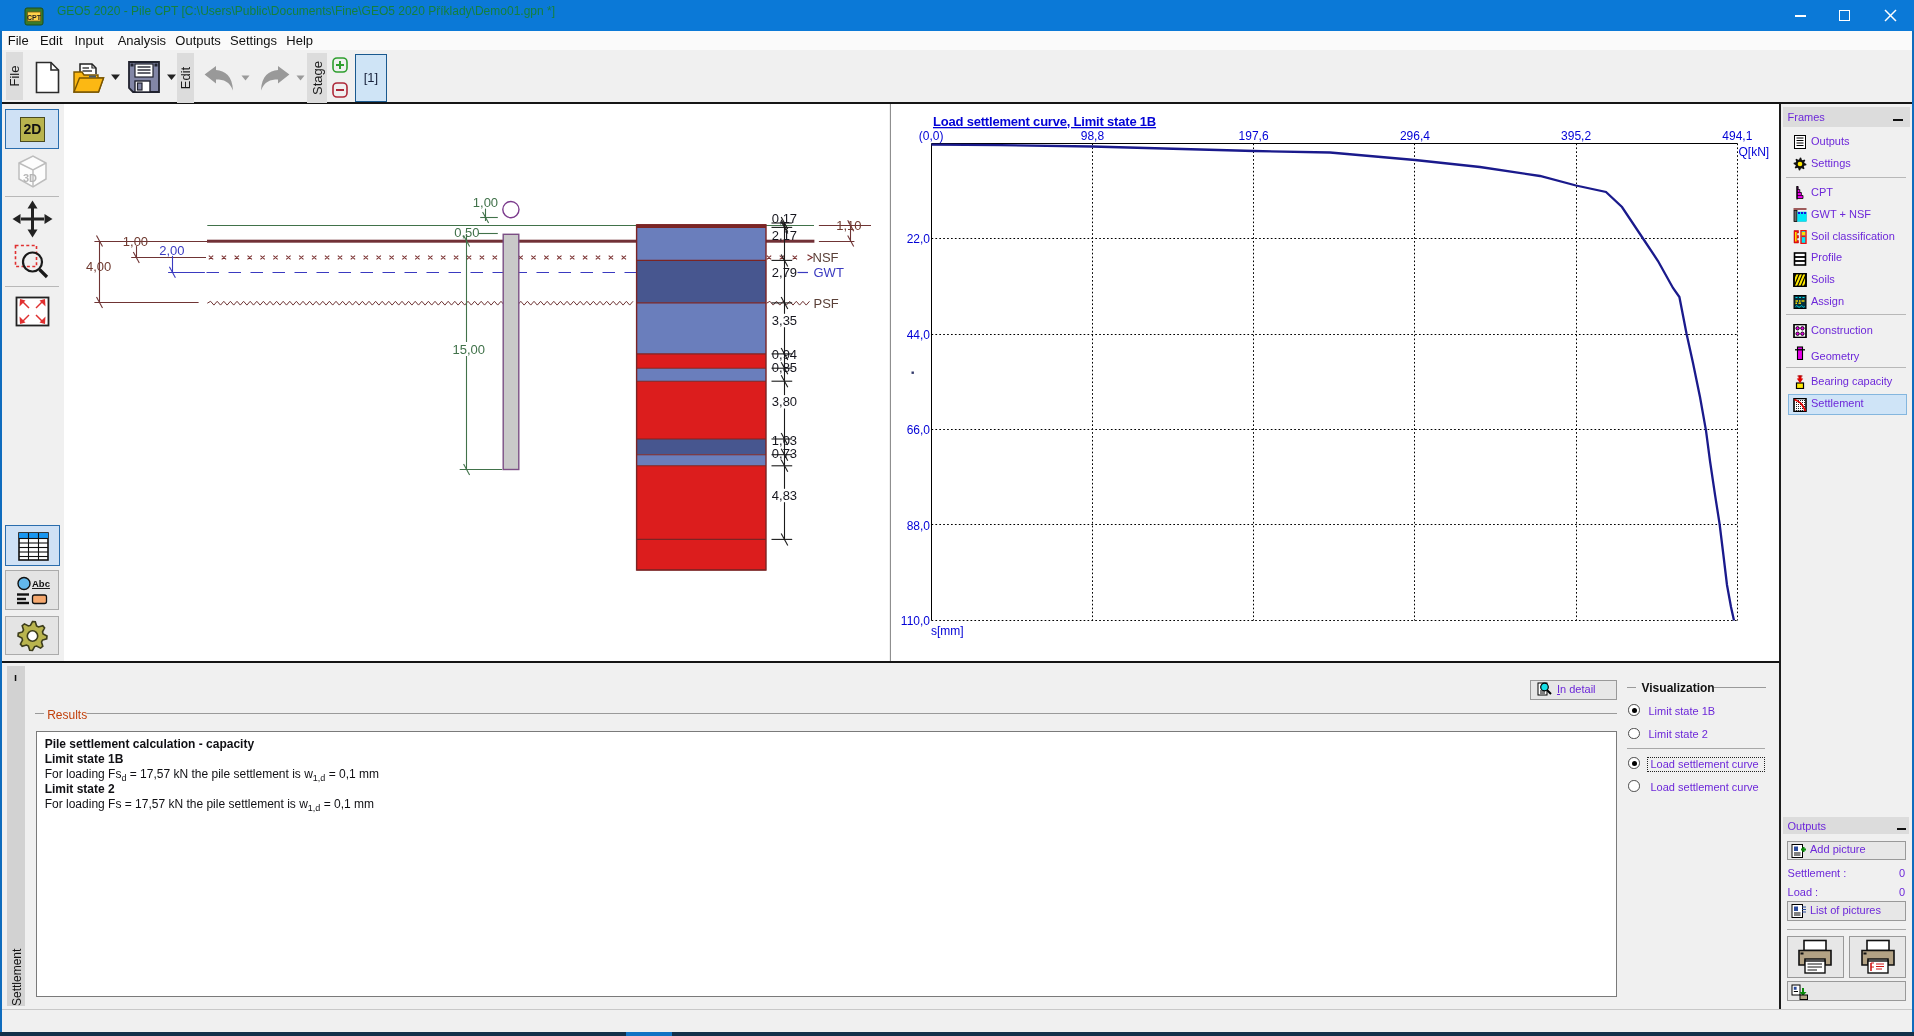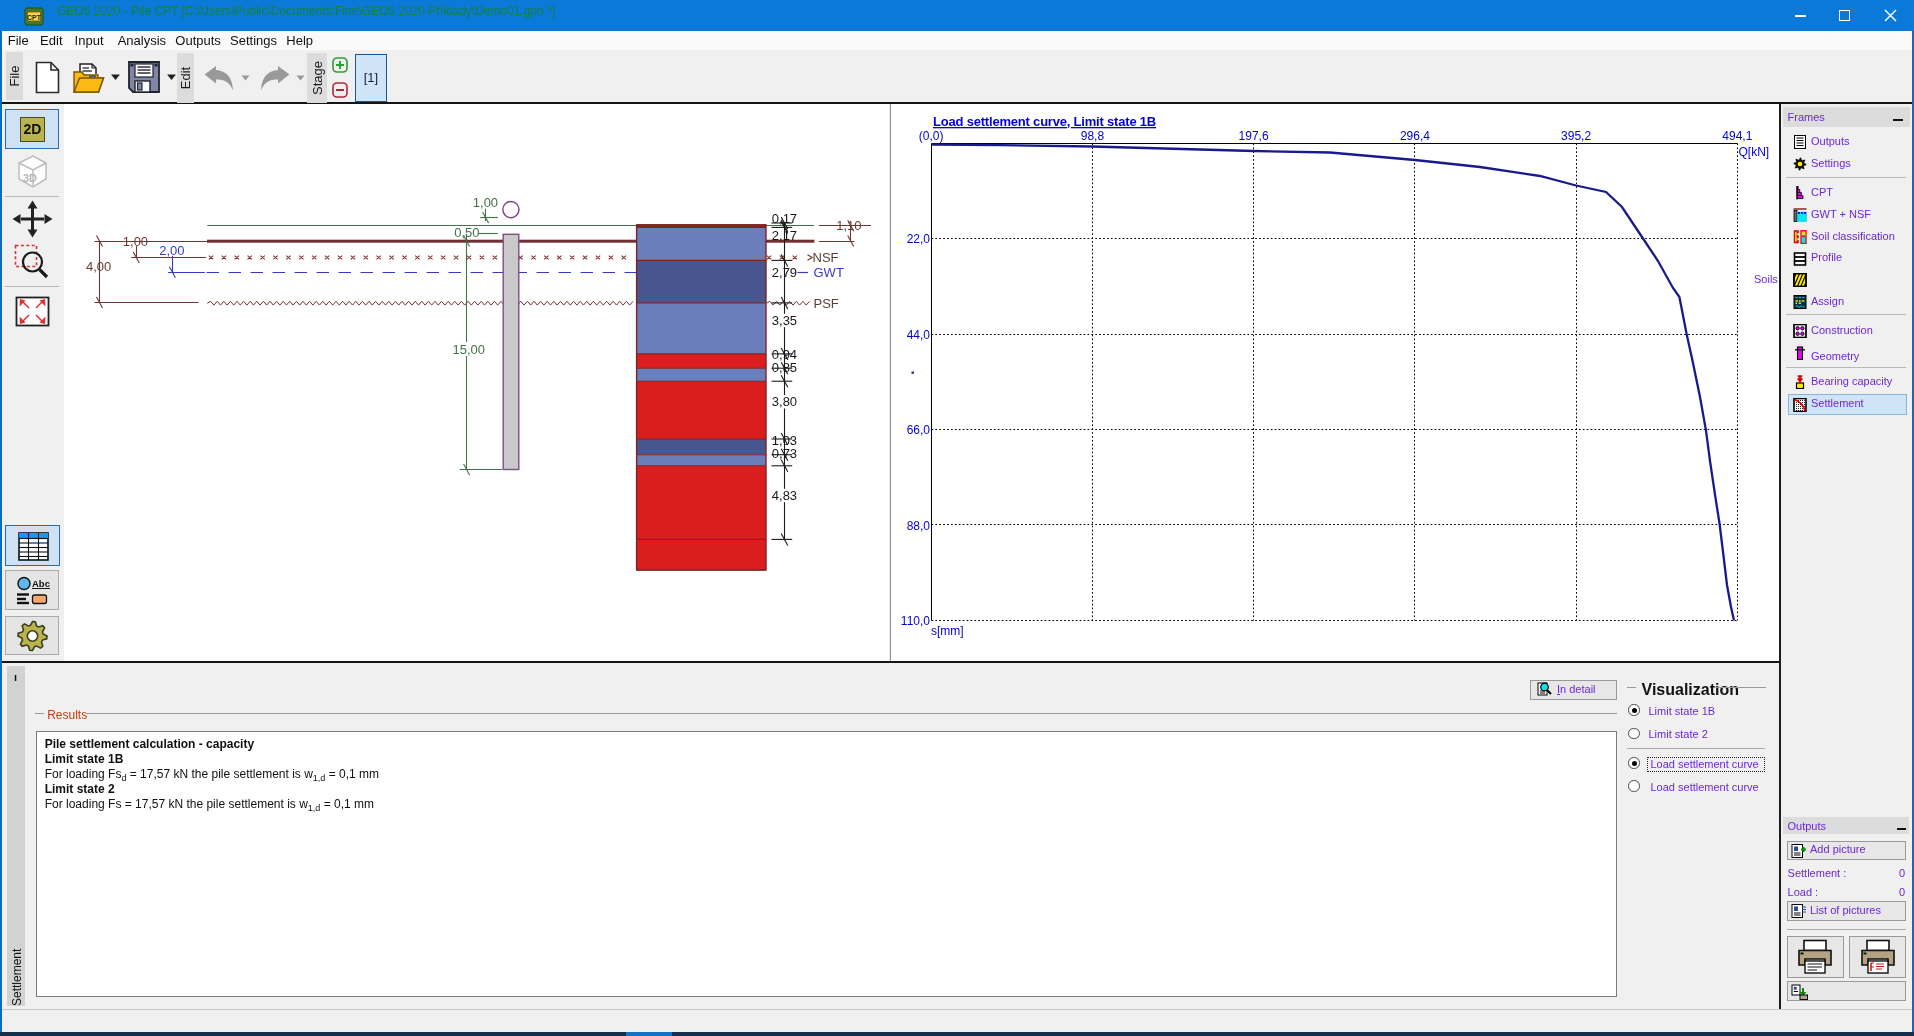--- a/index.html
+++ b/index.html
@@ -362,21 +362,21 @@
     <line x1="-5.8" y1="13.5" x2="-0.2999999999999998" y2="0.5" stroke="#000" stroke-width="1.1"></line>
     <line x1="-2.4" y1="13.5" x2="3.1" y2="0.5" stroke="#000" stroke-width="1.1"></line>
     <line x1="1.0" y1="13.5" x2="6.5" y2="0.5" stroke="#000" stroke-width="1.1"></line>
     <line x1="4.4" y1="13.5" x2="9.9" y2="0.5" stroke="#000" stroke-width="1.1"></line>
     <line x1="7.8" y1="13.5" x2="13.3" y2="0.5" stroke="#000" stroke-width="1.1"></line>
     <line x1="11.2" y1="13.5" x2="16.7" y2="0.5" stroke="#000" stroke-width="1.1"></line>
     <line x1="14.6" y1="13.5" x2="20.1" y2="0.5" stroke="#000" stroke-width="1.1"></line>
     <line x1="18.0" y1="13.5" x2="23.5" y2="0.5" stroke="#000" stroke-width="1.1"></line>
     <rect x="1" y="0.5" width="12" height="13" fill="none" stroke="#000" stroke-width="1.5"></rect>
   </svg>
-<div class="ftxt" style="left:1754px;top:273.1px">Soils</div>
+<div class="ftxt" style="left:1811px;top:273.1px">Soils</div>
 <svg style="position:absolute;left:1792.5px;top:295.1px" width="14" height="14" viewBox="0 0 14 14">
     <rect x="1" y="0.5" width="12" height="13" fill="#06303c" stroke="#000"></rect>
     <g stroke="#00e0f0" stroke-width="1">
       <line x1="2.5" y1="2.5" x2="4.5" y2="2.5"></line>
       <line x1="6" y1="2.5" x2="8" y2="2.5"></line>
       <line x1="9.5" y1="2.5" x2="11.5" y2="2.5"></line>
     </g>
     <g stroke="#ffe000" stroke-width="1.4">
       <line x1="2.5" y1="6" x2="5" y2="6"></line>
       <line x1="6" y1="6" x2="7.5" y2="6"></line>
@@ -536,21 +536,21 @@
 <div class="btn" style="left:1529.5px;top:679.5px;width:87.3px;height:20.6px"></div>
 <svg class="abs" style="left:1537px;top:682px" width="17" height="16" viewBox="0 0 17 16">
 <rect x="1" y="1" width="9" height="12" fill="#fff" stroke="#000"></rect>
 <line x1="3" y1="9" x2="8" y2="9" stroke="#000"></line>
     <line x1="3" y1="11" x2="8" y2="11" stroke="#000"></line>
 <circle cx="7.5" cy="5" r="3.8" fill="#15e0e8" stroke="#000" stroke-width="1.2"></circle>
 <line x1="10" y1="8" x2="14" y2="12" stroke="#000" stroke-width="2"></line>
   </svg>
 <div class="ftxt" style="left:1557px;top:683px"><span style="text-decoration:underline">I</span>n detail</div>
 <div class="abs" style="left:1626.9px;top:686.7px;width:9px;height:1px;background:#9a9a9a"></div>
-<div class="abs" style="left:1641.5px;top:680.5px;font-size:16px;font-weight:bold;color:#111">Visualization</div>
+<div class="abs" style="left:1641.5px;top:680.5px;font-size:12px;font-weight:bold;color:#111">Visualization</div>
 <div class="abs" style="left:1713.5px;top:686.7px;width:52px;height:1px;background:#9a9a9a"></div>
 <div class="radio sel" style="left:1628.2px;top:704.2px"></div>
 <div class="ftxt" style="left:1648.5px;top:704.5px">Limit state 1B</div>
 <div class="radio" style="left:1628.2px;top:727.8px"></div>
 <div class="ftxt" style="left:1648.5px;top:728px">Limit state 2</div>
 <div class="abs" style="left:1626.9px;top:747.8px;width:138px;height:1px;background:#a8a8a8"></div>
 <div class="abs" style="left:1647.2px;top:756.6px;width:117.8px;height:15px;border:1px dotted #222"></div>
 <div class="radio sel" style="left:1628.2px;top:757.2px"></div>
 <div class="ftxt" style="left:1650.5px;top:757.5px">Load settlement curve</div>
 <div class="radio" style="left:1628.2px;top:780.2px"></div>

